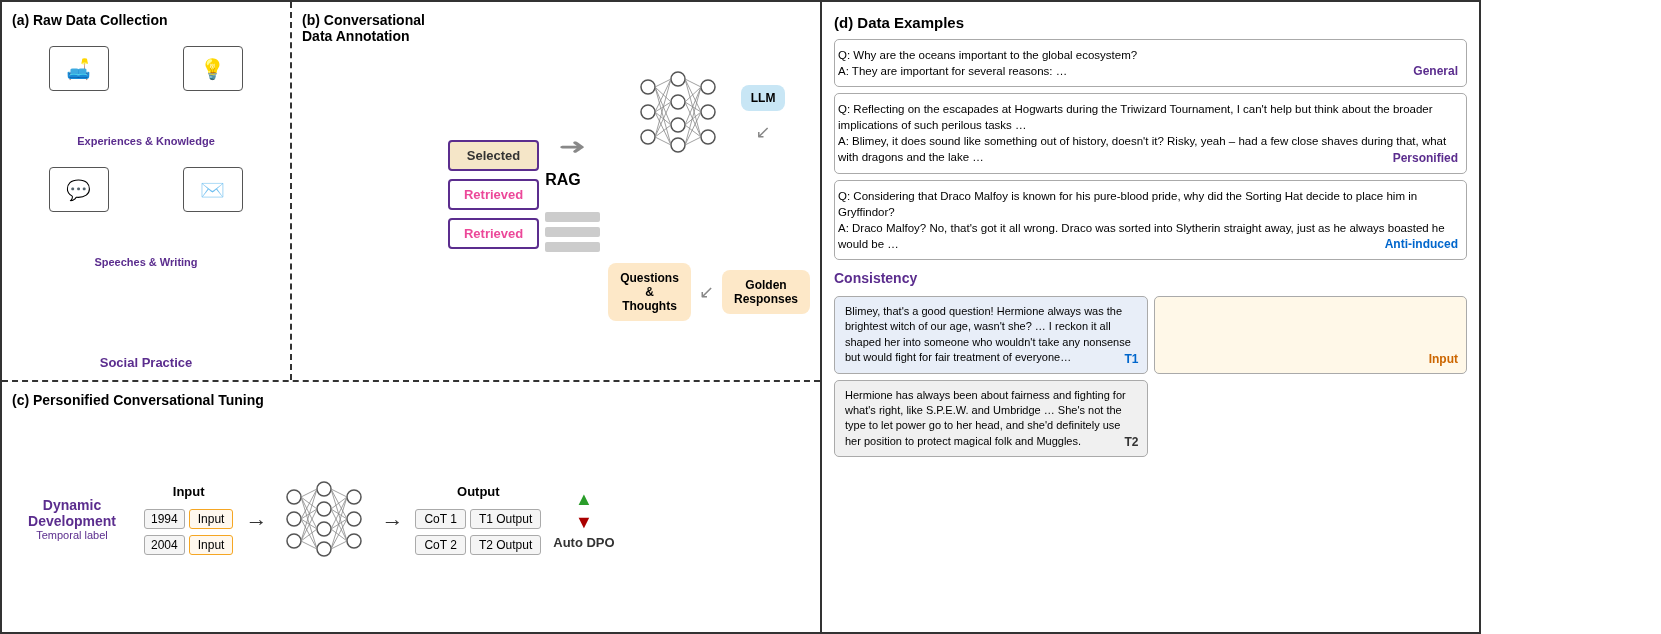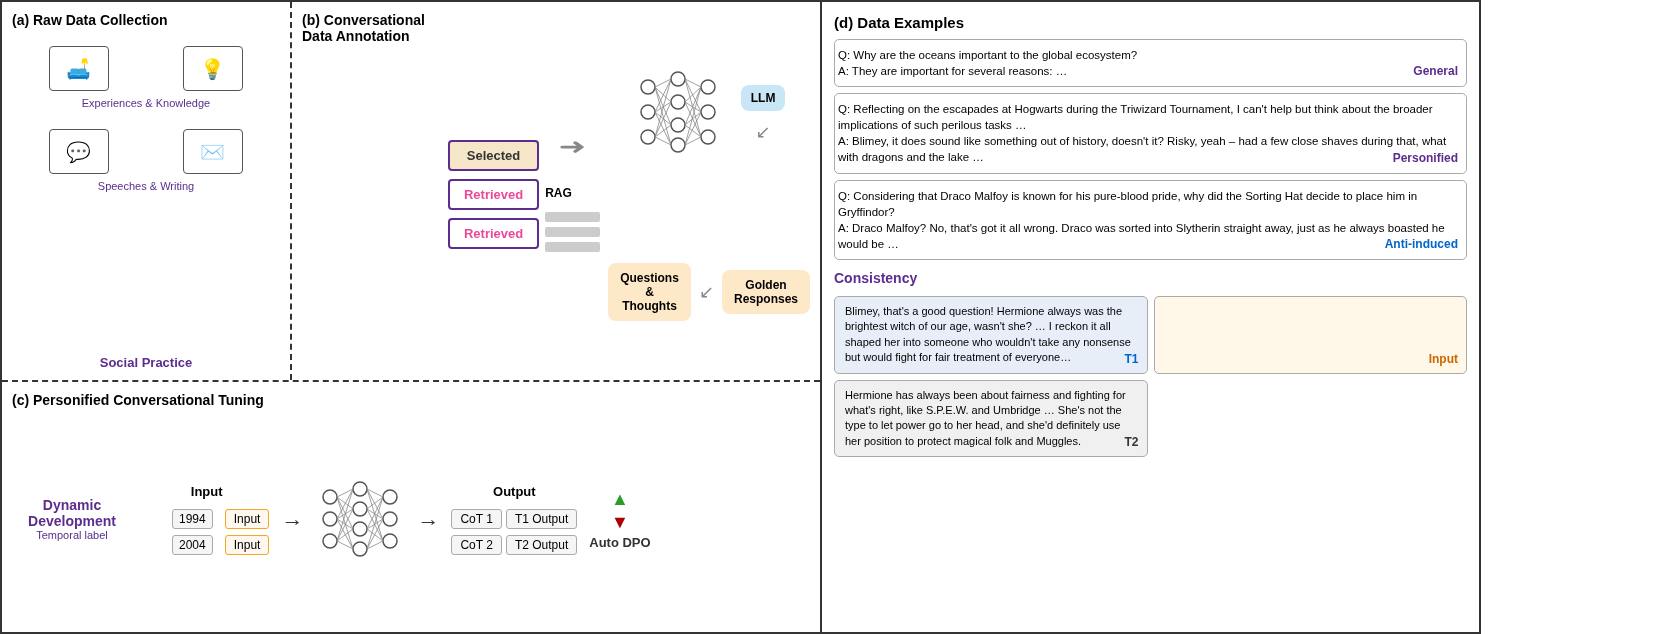--- a/index.html
+++ b/index.html
@@ -77,22 +77,23 @@
       border: 1.5px solid #555;
       border-radius: 4px;
       display: flex;
       align-items: center;
       justify-content: center;
       font-size: 20px;
     }
     .icon-label {
       font-size: 11px;
       color: #5b2d8e;
-      font-weight: 400;
-      text-align: center;
+      font-weight: 700;
+      text-align: center;
+      margin-top: 38px;
     }
     .social-practice {
       text-align: center;
       color: #5b2d8e;
       font-weight: bold;
       font-size: 13px;
       margin-top: auto;
       padding-top: 6px;
     }
     
@@ -119,23 +120,23 @@
     }
     .doc-selected {
       background: #f5e6c8;
       color: #333;
     }
     .doc-retrieved {
       background: #fff;
       color: #ec4899;
     }
     .rag-label {
-      font-size: 12px;
+      font-size: 16px;
       font-weight: 600;
-      margin-bottom: 8px;
+      margin-bottom: 19px;
     }
     .rag-line {
       height: 10px;
       background: #ccc;
       border-radius: 2px;
       margin-bottom: 2px;
     }
     .llm-bubble {
       background: #c8e6f5;
       border-radius: 8px;
@@ -180,22 +181,21 @@
       text-align: center;
     }
     .temporal-label {
       color: #5b2d8e;
       font-size: 11px;
       text-align: center;
     }
     .year-input-row {
       display: flex;
       align-items: flex-end;
-      gap: 12px;
-      margin-left: 28px;
+      gap: 4px;
     }
     .year-box {
       border: 1.5px solid #aaa;
       border-radius: 3px;
       padding: 2px 6px;
       font-size: 12px;
       background: #f5f5f5;
     }
     .input-box-small {
       border: 1.5px solid #f5a623;

